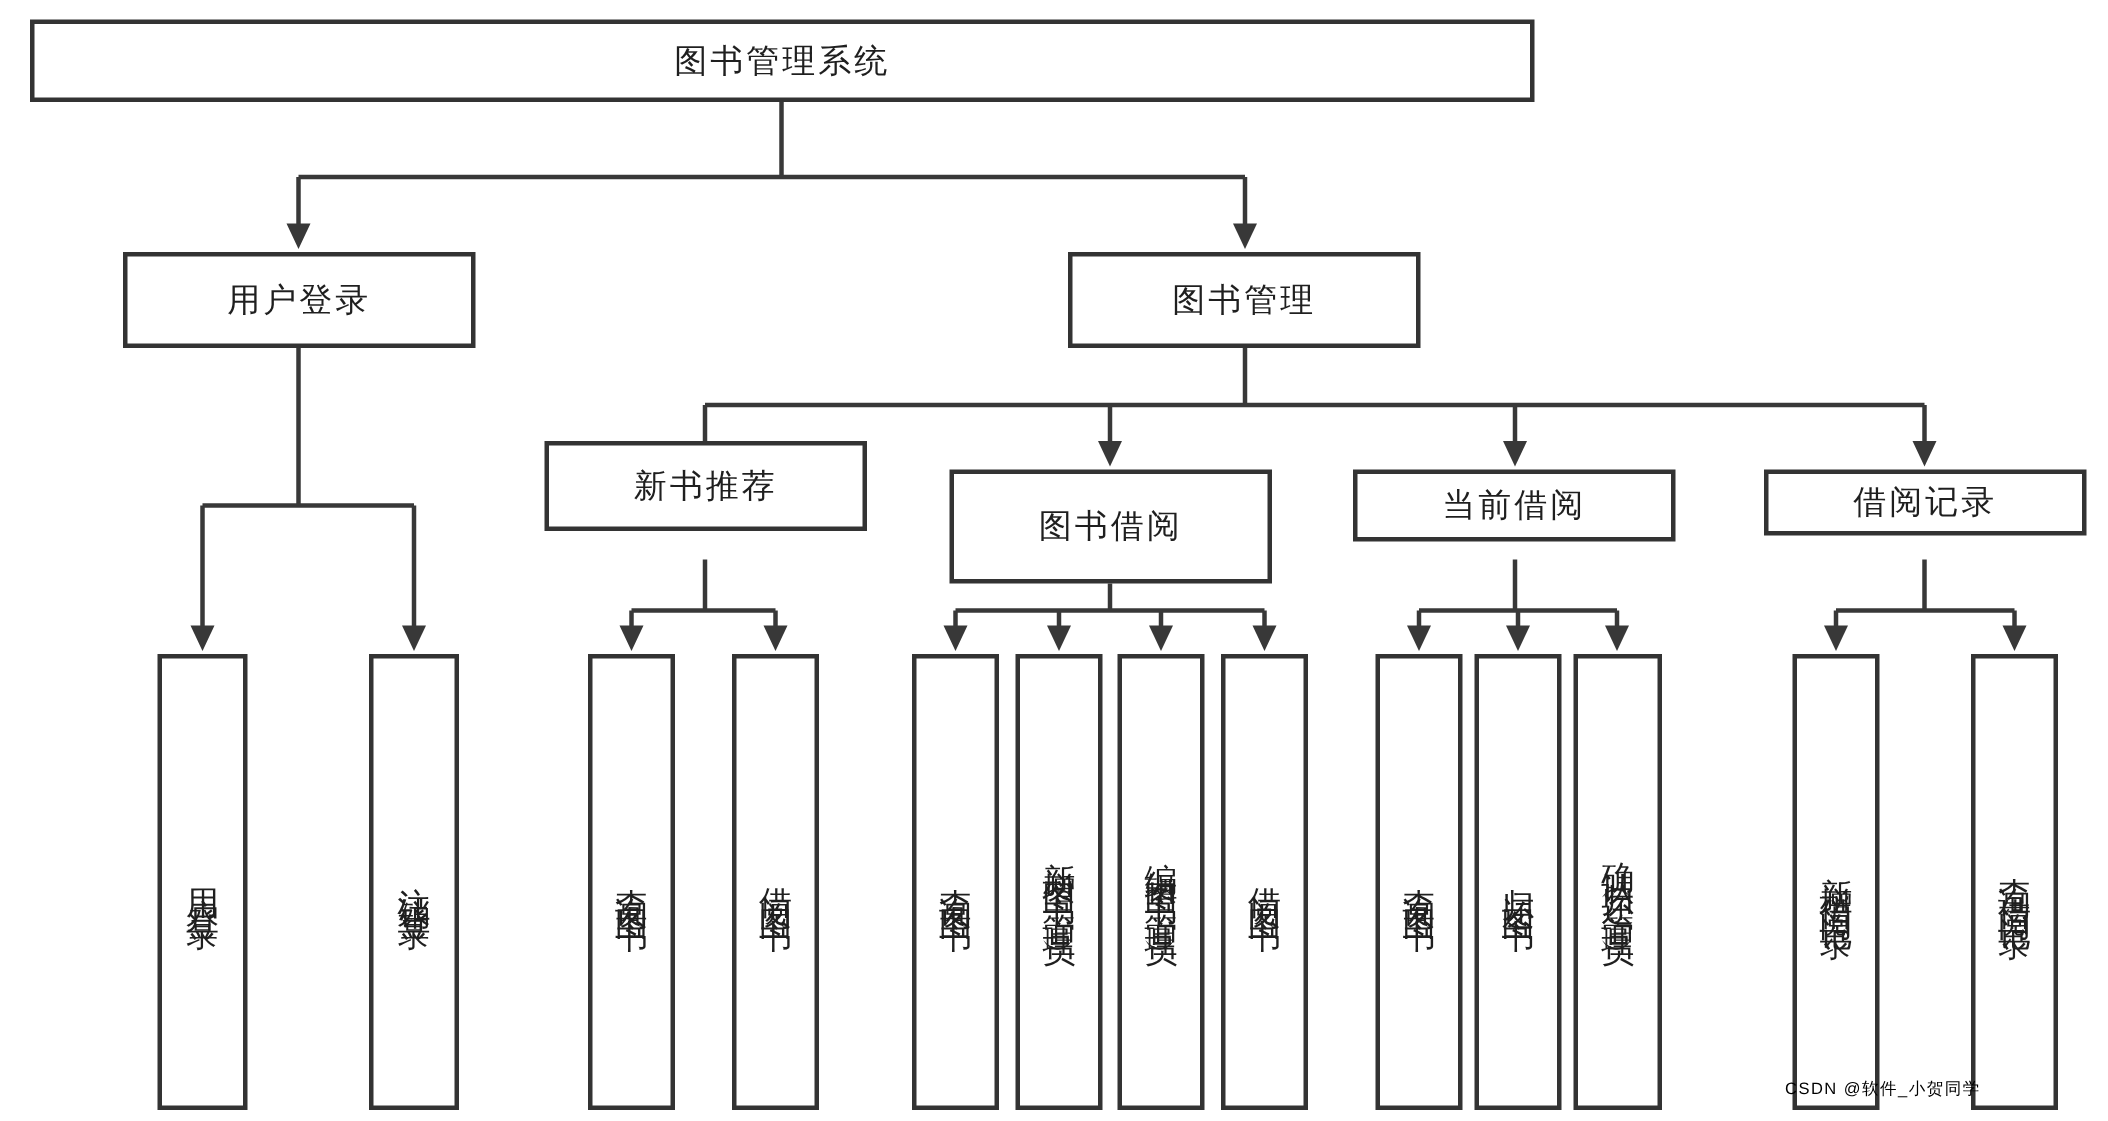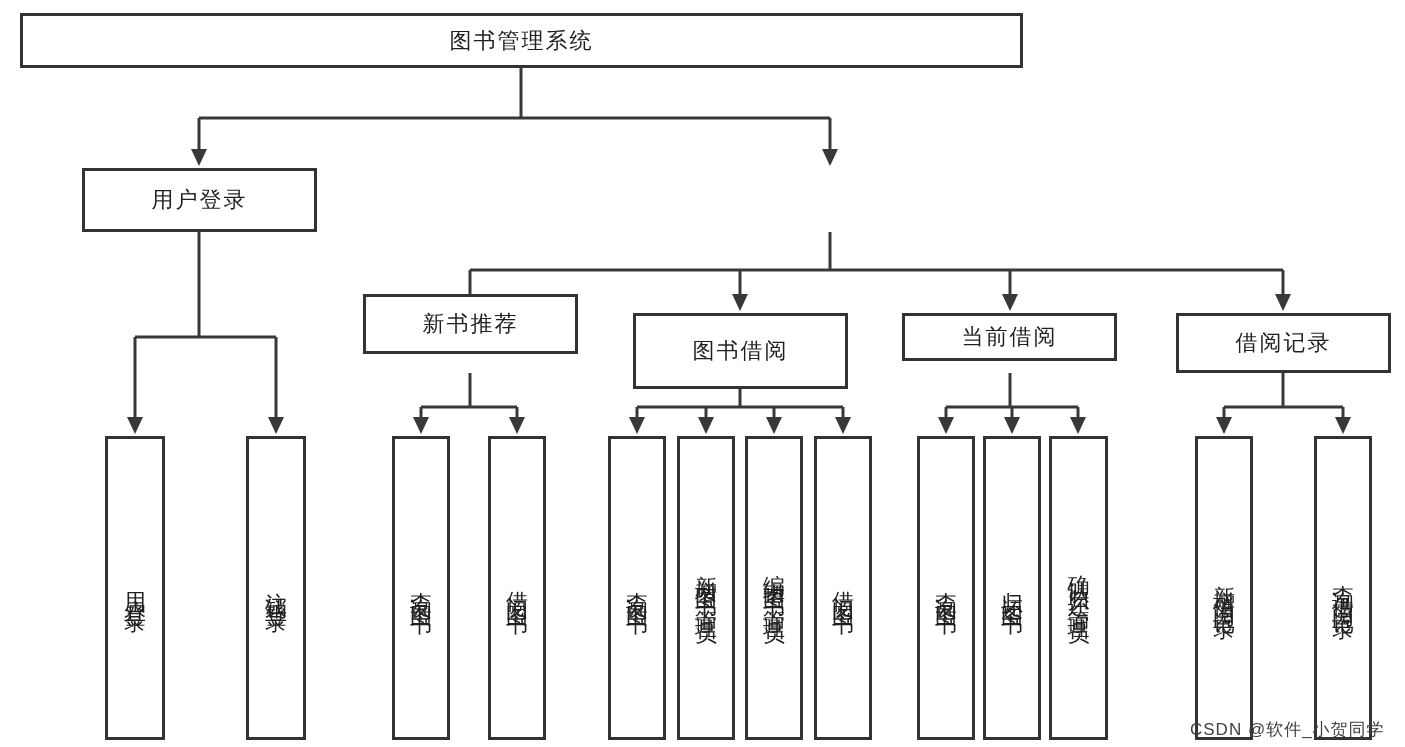--- a/index.html
+++ b/index.html
@@ -14,21 +14,21 @@
     position:absolute;box-sizing:border-box;background:#ffffff;
     border:3px solid #333333;color:#1f1f1f;z-index:2;
     display:flex;align-items:center;justify-content:center;text-align:center;
   }
   .h-node span{font-size:22px;letter-spacing:2px;white-space:nowrap;}
   .v-node span{
     writing-mode:vertical-rl;text-orientation:mixed;
     font-size:22px;letter-spacing:7px;line-height:1;
   }
   .watermark{
-    position:absolute;z-index:5;color:#404040;font-size:17px;
+    position:absolute;z-index:5;color:#000000;font-size:11px;
     letter-spacing:1px;white-space:nowrap;
   }
 </style>
 </head>
 <body>
 
 <div class="canvas">
 
   <svg class="wires" width="1405" height="747" viewBox="0 0 1405 747">
 
@@ -92,31 +92,34 @@
     <polygon points="1335,417 1351,417 1343,434"></polygon>
   </svg>
 
   <div class="node h-node" style="left:20px;top:13px;width:1003px;height:55px">
     <span>图书管理系统</span>
   </div>
 
   <div class="node h-node" style="left:82px;top:168px;width:235px;height:64px">
     <span>用户登录</span>
   </div>
+  <div class="node h-node" style="left:712px;top:168px;width:235px;height:64px">
+    <span>图书管理</span>
+  </div>
 
   <div class="node h-node" style="left:363px;top:294px;width:215px;height:60px">
     <span>新书推荐</span>
   </div>
   <div class="node h-node" style="left:633px;top:313px;width:215px;height:76px">
     <span>图书借阅</span>
   </div>
   <div class="node h-node" style="left:902px;top:313px;width:215px;height:48px">
     <span>当前借阅</span>
   </div>
-  <div class="node h-node" style="left:1176px;top:313px;width:215px;height:60px">
+  <div class="node h-node" style="left:1176px;top:313px;width:215px;height:44px">
     <span>借阅记录</span>
   </div>
 
   <div class="node v-node" style="left:105px;top:436px;width:60px;height:304px">
     <span>用户登录</span>
   </div>
   <div class="node v-node" style="left:246px;top:436px;width:60px;height:304px">
     <span>注销登录</span>
   </div>
 

